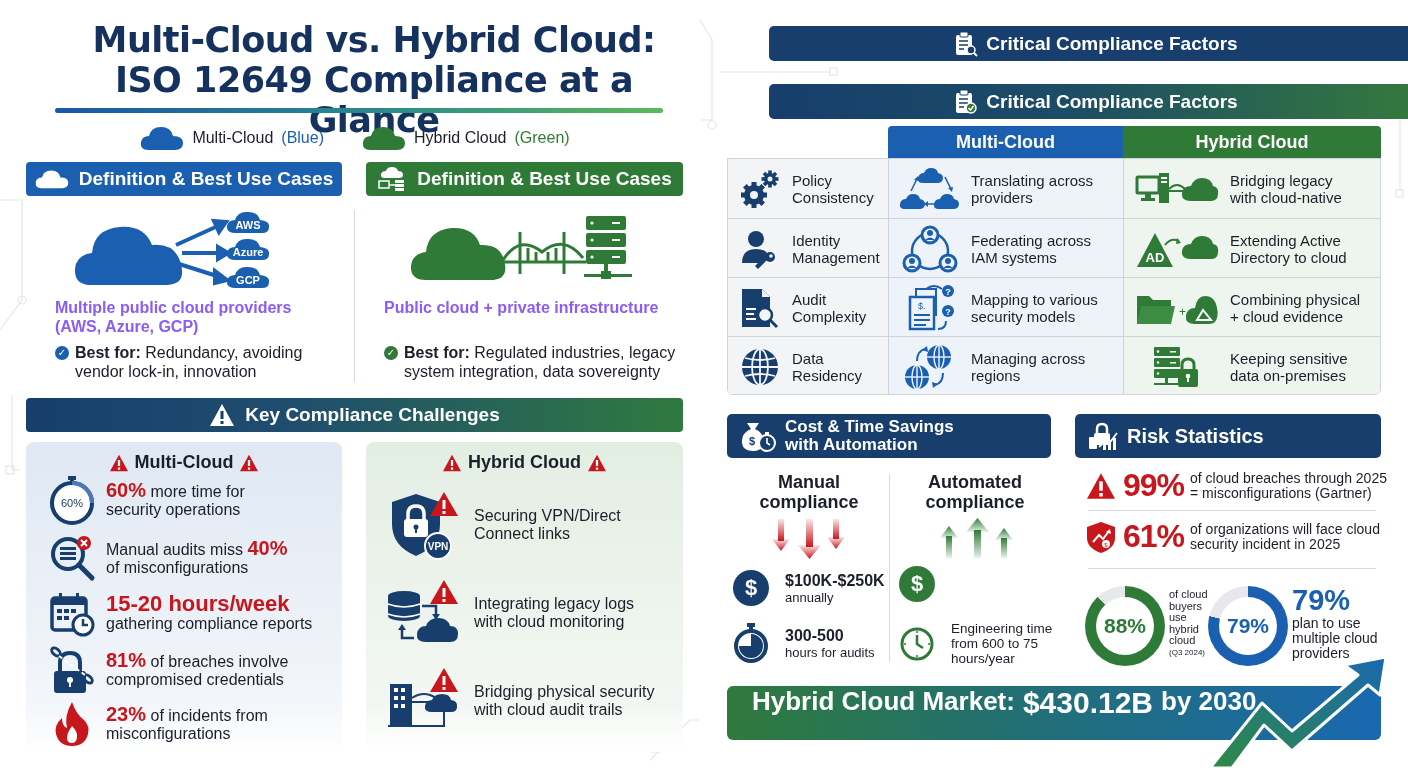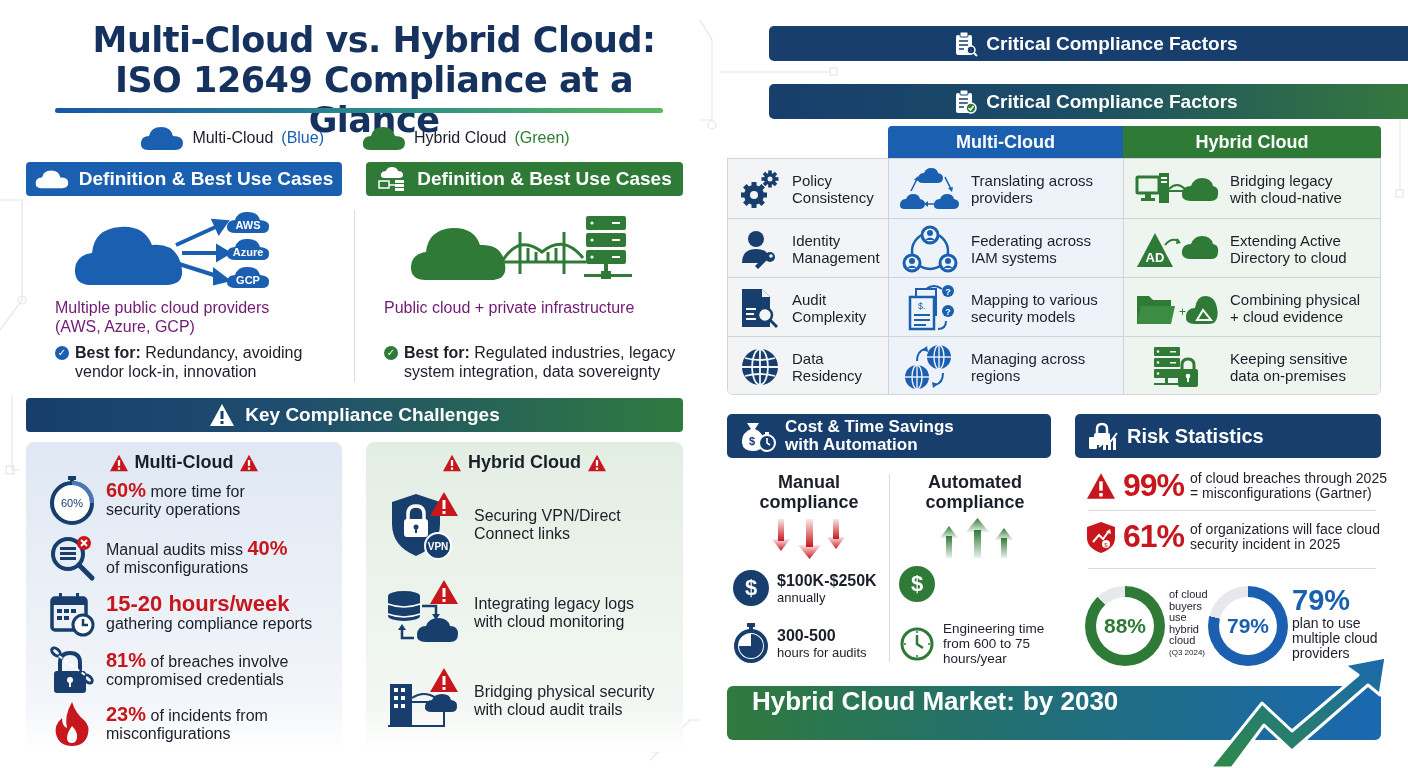--- a/index.html
+++ b/index.html
@@ -19,21 +19,21 @@
   .legend .paren-blue { color: #1a5eb4; }
   .legend .paren-green { color: #2e7d32; }
 
   .def-header { position: absolute; top: 162px; height: 34px; border-radius: 4px; color: #fff; font-weight: bold; font-size: 19px;
     display: flex; align-items: center; justify-content: center; gap: 10px; }
   .def-header.blue { left: 26px; width: 316px; background: #1b5fb0; }
   .def-header.green { left: 366px; width: 317px; background: #2f7a36; }
 
   .def-divider { position: absolute; left: 354px; top: 210px; width: 1px; height: 172px; background: #d8dce2; }
 
-  .def-desc { position: absolute; font-weight: normal; font-size: 16px; line-height: 19px; color: #701a75; }
+  .def-desc { position: absolute; font-weight: bold; font-size: 16px; line-height: 19px; color: #8b5cf6; }
   .def-best { position: absolute; font-size: 16px; line-height: 19px; color: #1b1f2a; display: flex; gap: 6px; }
   .def-best b { font-weight: bold; }
   .check { flex: 0 0 auto; width: 14px; height: 14px; border-radius: 50%; margin-top: 3px; color: #fff; font-size: 10px; line-height: 14px; text-align: center; font-weight: bold; }
 
   .challenges-header { position: absolute; left: 26px; top: 398px; width: 657px; height: 34px; border-radius: 4px;
     background: linear-gradient(90deg, #173e6c, #1f4d6e 40%, #2f7a40); color: #fff; font-weight: bold; font-size: 19px;
     display: flex; align-items: center; justify-content: center; gap: 10px; }
 
   .chal-panel { position: absolute; top: 442px; height: 310px; border-radius: 8px; }
   .chal-panel.blue { left: 26px; width: 316px; background: linear-gradient(180deg, #dfe8f3, #f3f6fa 85%, #ffffff); }
@@ -72,21 +72,21 @@
 
   .box-header { position: absolute; top: 414px; height: 44px; border-radius: 5px; background: #173e6c; color: #fff; font-weight: bold; font-size: 17px; line-height: 18px; display: flex; align-items: center; gap: 8px; padding-left: 12px; }
   .box-header.cost { left: 727px; width: 324px; }
   .box-header.risk { left: 1075px; width: 306px; font-size: 20px; }
 
   .cost-divider { position: absolute; left: 889px; top: 474px; width: 1px; height: 188px; background: #d8dce2; }
   .cost-col-title { position: absolute; top: 472px; width: 150px; text-align: center; font-weight: bold; font-size: 18px; line-height: 20px; }
 
   .cost-item { position: absolute; display: flex; align-items: center; gap: 8px; }
   .cost-item .circ { width: 36px; height: 36px; flex: 0 0 36px; border-radius: 50%; display: flex; align-items: center; justify-content: center; color: #fff; font-weight: bold; font-size: 22px; }
-  .cost-text { font-size: 13px; line-height: 15px; color: #1b1f2a; }
+  .cost-text { font-size: 13px; line-height: 15px; color: #1b1f2a; margin-left: 8px; }
   .cost-text b { font-size: 16px; display: block; line-height: 18px; }
 
   .risk-row { position: absolute; left: 1085px; display: flex; align-items: center; gap: 6px; }
   .risk-pct { color: #c8161d; font-weight: bold; font-size: 32px; letter-spacing: -1px; }
   .risk-text { font-size: 14px; line-height: 15px; color: #1b1f2a; }
   .risk-sep { position: absolute; left: 1088px; width: 288px; height: 1px; background: #d8dce2; }
 
   .donut { position: absolute; width: 80px; height: 80px; border-radius: 50%; display: flex; align-items: center; justify-content: center; }
   .donut .inner { width: 58px; height: 58px; border-radius: 50%; background: #fff; display: flex; align-items: center; justify-content: center; font-weight: bold; font-size: 21px; }
 
@@ -834,20 +834,21 @@
 </div>
 <div style="position:absolute;left:1292px;top:584px;color:#1b1f2a">
   <div style="font-size:29px;font-weight:bold;color:#1b5fb0;line-height:32px">79%</div>
   <div style="font-size:14px;line-height:15px">plan to use</div>
   <div style="font-size:14px;line-height:15px">multiple cloud</div>
   <div style="font-size:14px;line-height:15px">providers</div>
 </div>
 
 <div class="market">
   <span>Hybrid Cloud Market:</span>
+  <span class="amt">$430.12B</span>
   <span>by 2030</span>
 </div>
 <svg class="market-arrow" viewBox="0 0 228 113">
   <defs>
       <linearGradient id="ag" x1="0" y1="1" x2="1" y2="0">
         <stop offset="0" stop-color="#2f8a45"></stop>
         <stop offset="1" stop-color="#1a68b0"></stop>
       </linearGradient>
     </defs>
   <path d="M30 113 L82 48 L112 76 L178 20 L164 10 L206 2 L200 40 L188 30 L112 96 L84 70 L52 113 Z" fill="url(#ag)" stroke="#fff" stroke-width="3" stroke-linejoin="round"></path>

